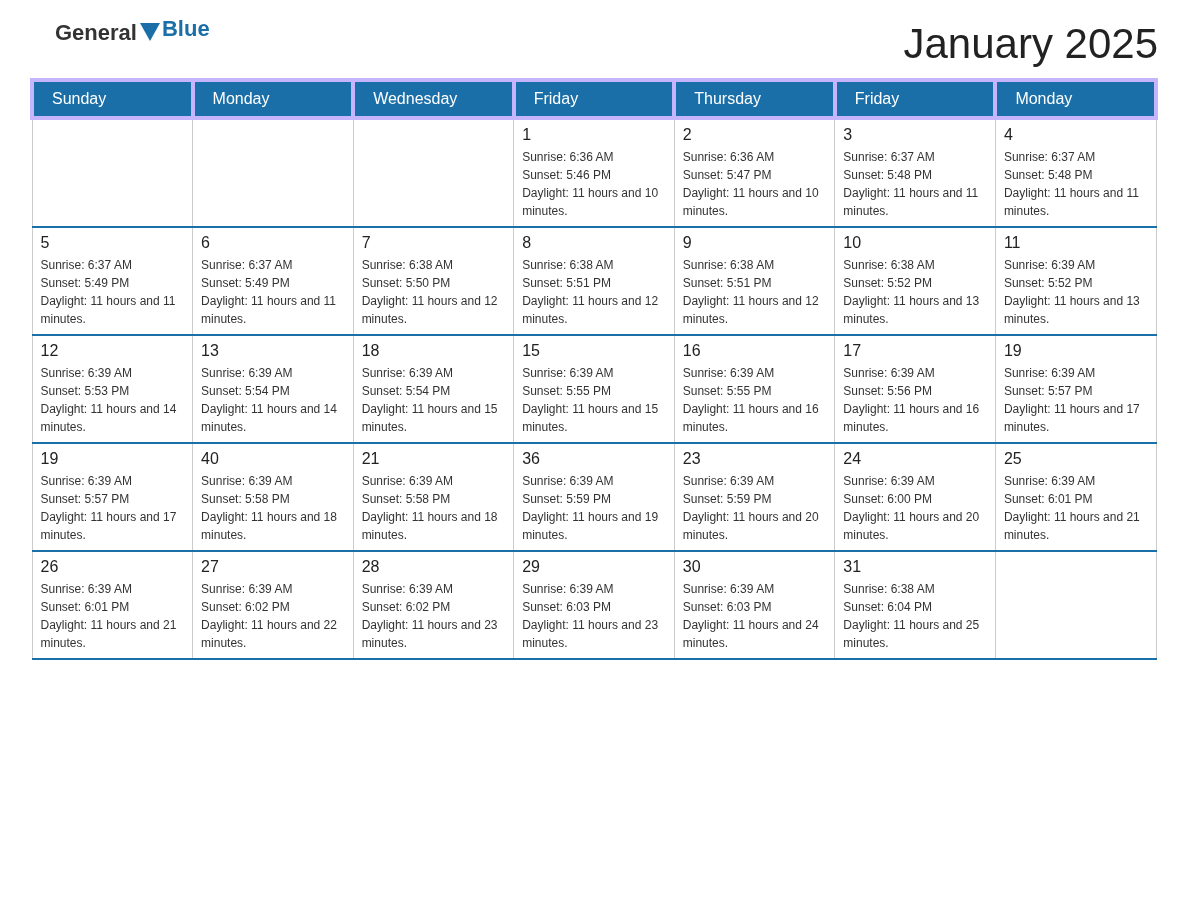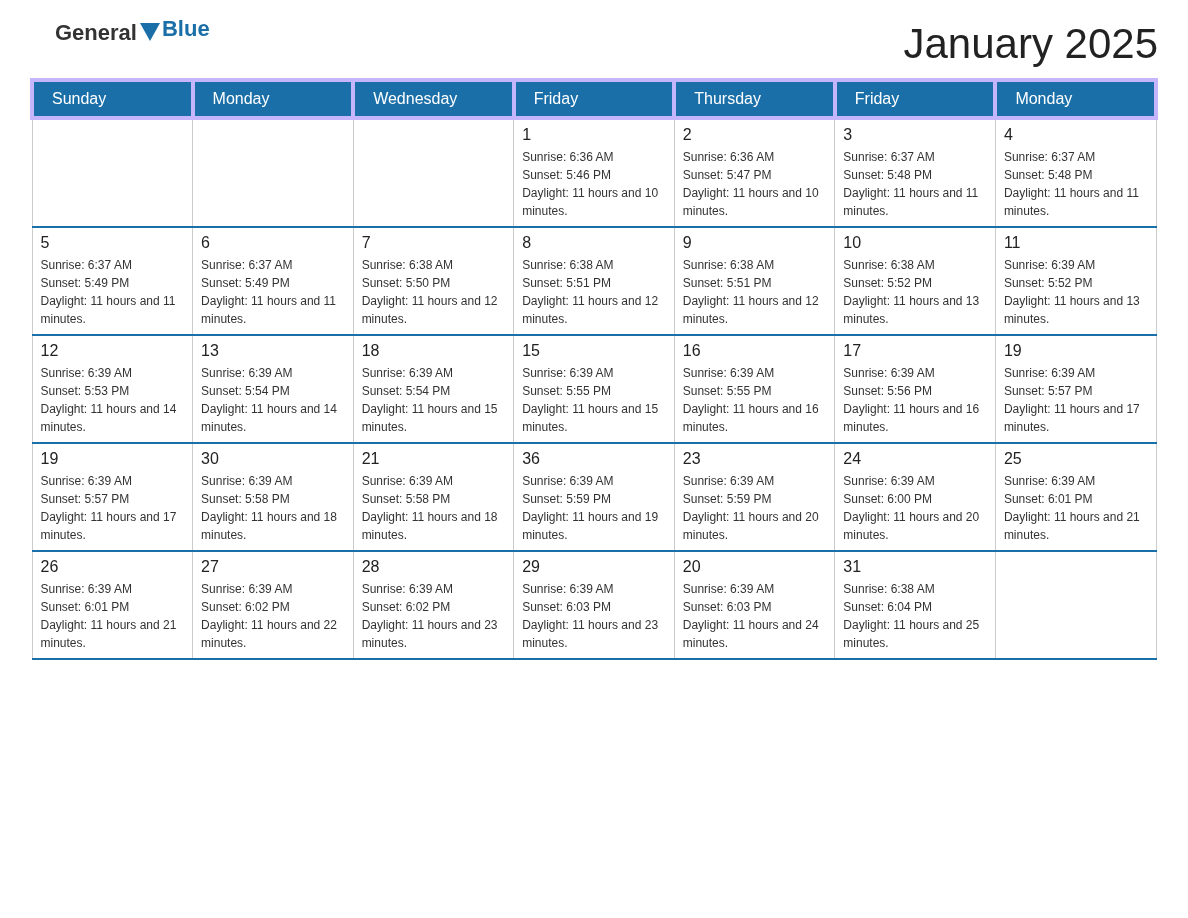--- a/index.html
+++ b/index.html
@@ -238,21 +238,21 @@
         </td>
       </tr>
       <tr>
         <td>
           <span class="day-number">19</span>
           <div class="day-info" style="white-space: pre-line;">Sunrise: 6:39 AM
 Sunset: 5:57 PM
 Daylight: 11 hours and 17 minutes.</div>
         </td>
         <td>
-          <span class="day-number">30</span>
+          <span class="day-number">40</span>
           <div class="day-info" style="white-space: pre-line;">Sunrise: 6:39 AM
 Sunset: 5:58 PM
 Daylight: 11 hours and 18 minutes.</div>
         </td>
         <td>
           <span class="day-number">21</span>
           <div class="day-info" style="white-space: pre-line;">Sunrise: 6:39 AM
 Sunset: 5:58 PM
 Daylight: 11 hours and 18 minutes.</div>
         </td>
@@ -300,21 +300,21 @@
 Sunset: 6:02 PM
 Daylight: 11 hours and 23 minutes.</div>
         </td>
         <td>
           <span class="day-number">29</span>
           <div class="day-info" style="white-space: pre-line;">Sunrise: 6:39 AM
 Sunset: 6:03 PM
 Daylight: 11 hours and 23 minutes.</div>
         </td>
         <td>
-          <span class="day-number">20</span>
+          <span class="day-number">30</span>
           <div class="day-info" style="white-space: pre-line;">Sunrise: 6:39 AM
 Sunset: 6:03 PM
 Daylight: 11 hours and 24 minutes.</div>
         </td>
         <td>
           <span class="day-number">31</span>
           <div class="day-info" style="white-space: pre-line;">Sunrise: 6:38 AM
 Sunset: 6:04 PM
 Daylight: 11 hours and 25 minutes.</div>
         </td>

